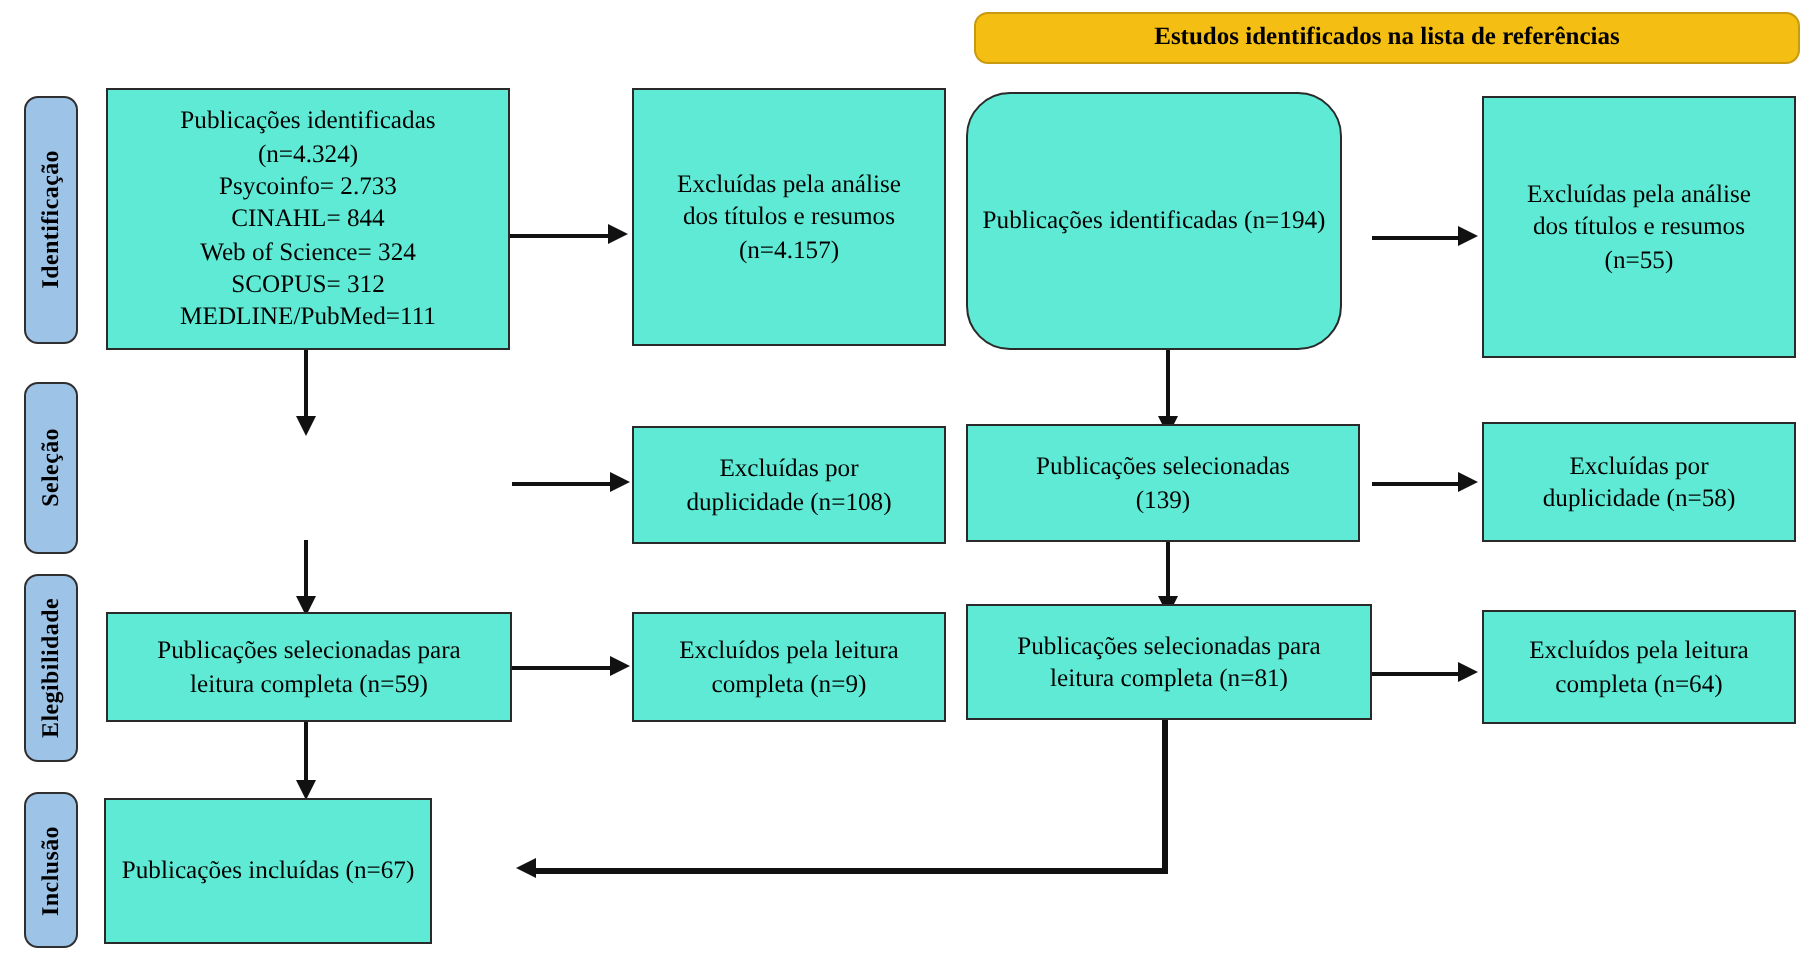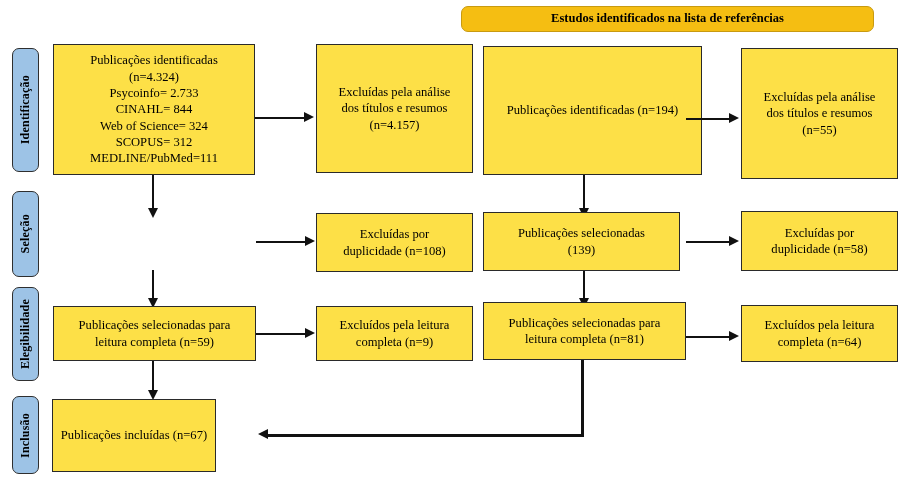--- a/index.html
+++ b/index.html
@@ -50,21 +50,21 @@
     font-weight: bold;
     font-size: 12px;
     color: #000000;
     letter-spacing: 0.2px;
     white-space: nowrap;
   }
 
   
   .box {
     position: absolute;
-    background: #fde047;
+    background: #5eead4;
     border: 1.6px solid #2A2A2A;
     box-sizing: border-box;
     display: flex;
     align-items: center;
     justify-content: center;
     text-align: center;
     padding: 3px 6px;
     font-size: 12.6px;
     line-height: 1.30;
     color: #000000;
@@ -97,21 +97,21 @@
     border-left: 5.5px solid transparent;
     border-right: 5.5px solid transparent;
     border-top: 10px solid #111111;
   }
 </style>
 </head>
 <body>
 
 <div id="stage">
 
-  <div class="hdr" style="left:461px; top:6px;  width:413px; height:26px;">
+  <div class="hdr" style="left:487px; top:6px;  width:413px; height:26px;">
     <span>Estudos identificados na lista de referências</span>
   </div>
 
   <div class="pill" style="left:12px; top:48px;  width:27px; height:124px;">
     <span>Identificação</span>
   </div>
   <div class="pill" style="left:12px; top:191px; width:27px; height:86px;">
     <span>Seleção</span>
   </div>
   <div class="pill" style="left:12px; top:287px; width:27px; height:94px;">
@@ -129,21 +129,21 @@
 SCOPUS= 312
 MEDLINE/PubMed=111</div>
 
   <div class="ln-h" style="left:255px; top:117px; width:50px;"></div>
   <div class="arrow right" style="left:304px; top:112px;"></div>
 
   <div class="box" style="left:316px; top:44px; width:157px; height:129px;">Excluídas pela análise
 dos títulos e resumos
 (n=4.157)</div>
 
-  <div class="box" style="left:483px; top:46px; width:219px; height:129px;">Publicações identificadas (n=194)</div>
+  <div class="box" style="left:483px; top:46px; width:188px; height:129px;border-radius:22px;">Publicações identificadas (n=194)</div>
 
   <div class="ln-h" style="left:686px; top:118px; width:44px;"></div>
   <div class="arrow right" style="left:729px; top:113px;"></div>
 
   <div class="box" style="left:741px; top:48px; width:157px; height:131px;">Excluídas pela análise
 dos títulos e resumos
 (n=55)</div>
 
   <div class="ln-v" style="left:152px; top:175px; width:2.2px; height:36px;"></div>
   <div class="arrow down" style="left:148px; top:208px;"></div>

